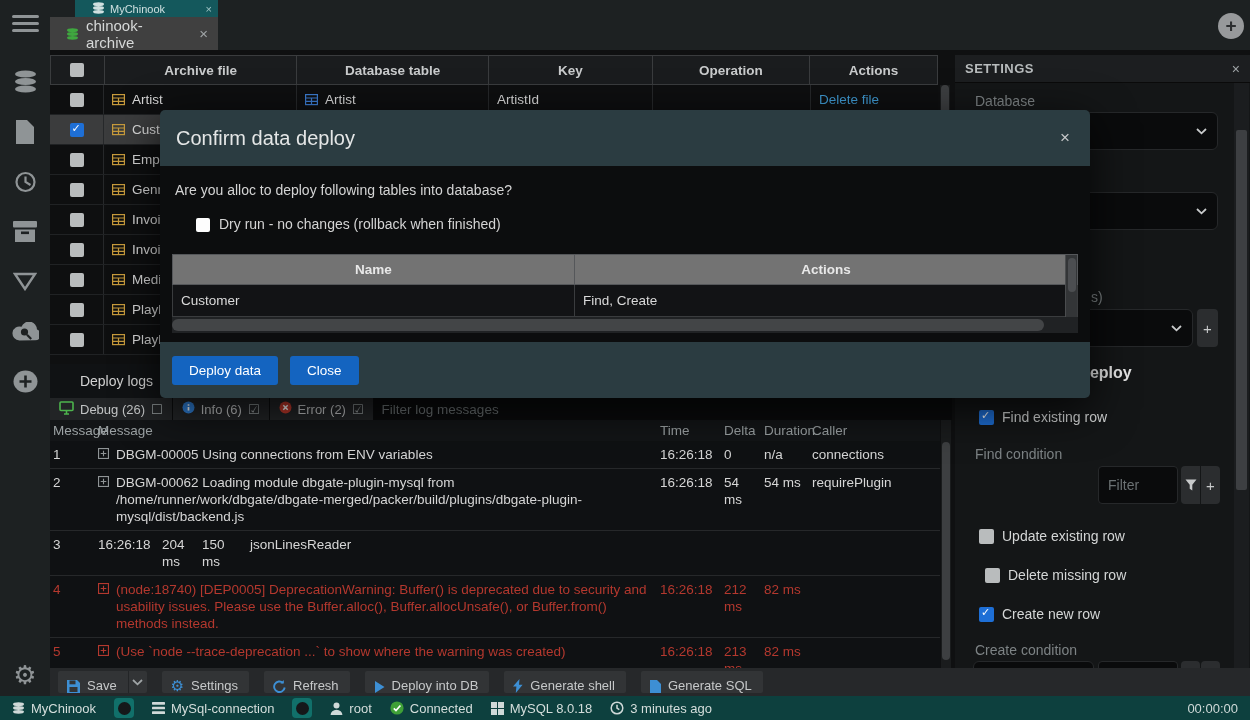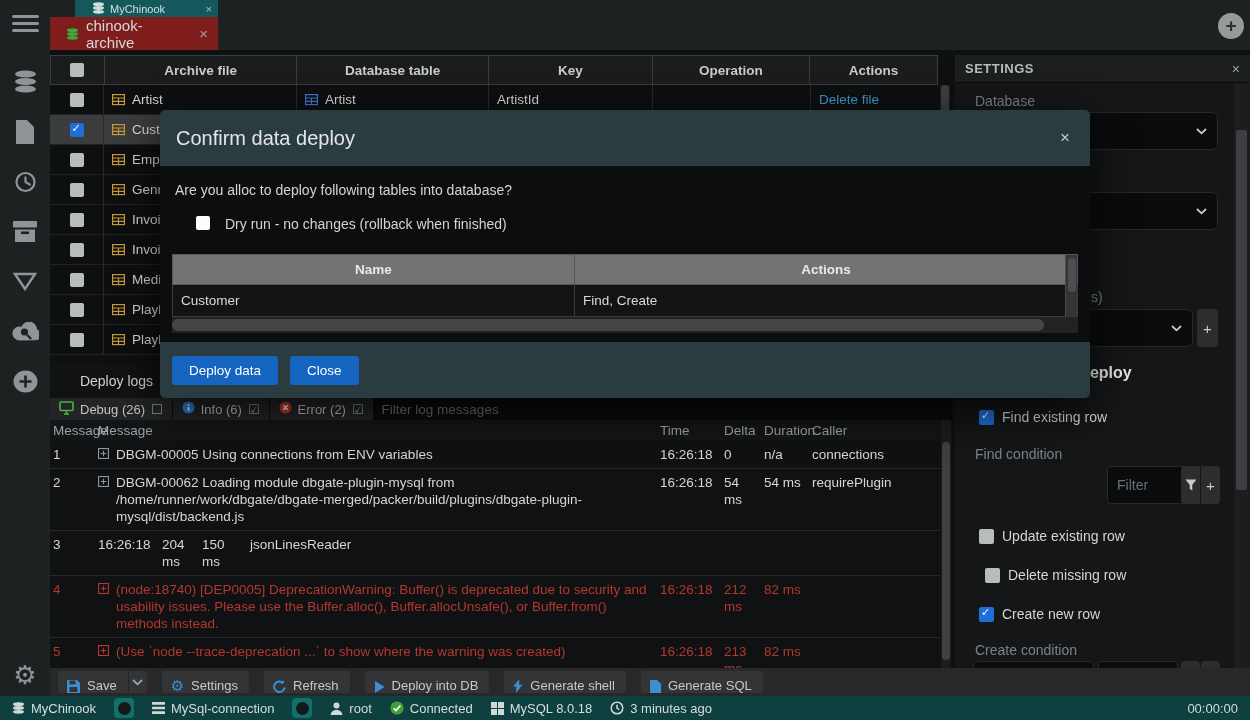--- a/index.html
+++ b/index.html
@@ -14,21 +14,21 @@
   .ric:first-child{margin-bottom:32px}
   .ric:last-child{margin-top:auto;margin-bottom:8px}
   .gearglyph{font-size:26px;line-height:26px}
   .ticon .gearglyph{font-size:15px;line-height:15px}
 
   
   .tabbar{position:absolute;left:50px;top:0;width:1200px;height:50px;background:#1d2122;z-index:2}
   .groupstrip{position:absolute;left:25px;top:0;width:143px;height:17px;background:#14585c;
               display:flex;align-items:center;gap:5px;padding:0 6px 0 17px;font-size:11px;color:#cfe0e0}
   .groupstrip .gx{margin-left:auto;color:#9fc4c4;font-size:11px}
-  .tab-active{position:absolute;left:0;top:17px;width:168px;height:33px;background:#7f1d1d;
+  .tab-active{position:absolute;left:0;top:17px;width:168px;height:33px;background:#404040;
               display:flex;align-items:center;gap:7px;padding:0 10px 0 16px;font-size:15px;color:#d6d8d8}
   .tab-active .dbi{color:#3fa83f;display:flex}
   .tab-active .tx{color:#9fa4a6;margin-left:4px}
   .plus-tab{position:absolute;right:6px;top:13px;width:26px;height:26px;border-radius:50%;background:#97999b;
             color:#2c2e30;font-size:19px;font-weight:bold;display:flex;align-items:center;justify-content:center}
 
   
   .atable{position:absolute;left:50px;top:55px;width:888px;z-index:1}
   .hrow{display:flex;height:30px;background:#1a1c1e;border:1px solid #3a3c3e;
         font-weight:bold;color:#c9cbcc}
@@ -122,21 +122,21 @@
   .timer{margin-left:auto;color:#cfd9d8}
 
   
   .modal{position:absolute;left:160px;top:110px;width:930px;height:288px;background:#0c0d0e;border-radius:5px;
          box-shadow:0 12px 45px rgba(0,0,0,.75);z-index:50;overflow:hidden}
   .mhdr{height:56px;background:#2b3c41;display:flex;align-items:center;justify-content:space-between;
         padding:0 16px;font-size:20px;color:#e4e6e6}
   .mhdr .mx{font-size:17px;color:#c6c8c9;padding-right:4px}
   .mbody{position:relative;height:176px}
   .mquestion{position:absolute;left:15px;top:16px;font-size:14px;color:#d4d4d4}
-  .mdry{position:absolute;left:36px;top:50px;display:flex;align-items:flex-start;gap:15px;font-size:14px;color:#d4d4d4}
+  .mdry{position:absolute;left:36px;top:50px;display:flex;align-items:flex-end;gap:9px;font-size:14px;color:#d4d4d4}
   .mtable{position:absolute;left:12px;top:88px;width:906px}
   .mthead{display:flex;height:31px;background:#737373;border:1px solid #55575a;font-weight:bold;color:#e8e8e8}
   .mthead .mc1{width:402px;border-right:1px solid #55575a;display:flex;align-items:center;justify-content:center}
   .mthead .mc2{flex:1;display:flex;align-items:center;justify-content:center}
   .mtrow{display:flex;height:32px;background:#121315;border:1px solid #3a3c3e;border-top:0;color:#dadada}
   .mtrow .mc1{width:402px;border-right:1px solid #3a3c3e;display:flex;align-items:center;padding-left:8px}
   .mtrow .mc2{flex:1;display:flex;align-items:center;padding-left:8px}
   .mvsb{position:absolute;right:0;top:0;width:12px;height:63px;background:#333537;border-left:1px solid #4a4c4e}
   .mvsb .thumb{position:absolute;left:2px;top:3px;width:8px;height:34px;background:#4c4e51;border-radius:4px}
   .mhsb{height:16px;background:#202224;position:relative}
@@ -668,21 +668,21 @@
         </span>
     </div>
     <div class="sbtn" style="left:242px;top:254px;width:21px">+</div>
     <div class="sheading" style="left:78px;top:309px">Rows deploy</div>
 
     <div class="scheck" style="left:24px;top:354px">
       <span class="cb big checked"></span>
       <span>Find existing row</span>
     </div>
     <div class="slabel" style="left:20px;top:391px">Find condition</div>
-    <input class="sinput" style="left: 143px; top: 411px; width: 80px; margin-left: 9px;" placeholder="Filter">
+    <input class="sinput" style="left: 143px; top: 411px; width: 80px;" placeholder="Filter">
     <div class="sbtn" style="left:226px;top:411px;width:19px;border-radius:4px 0 0 4px">
         <span><svg width="12" height="12" viewBox="0 0 12 12" fill="currentColor">
             <path d="M0.5 0.5h11L7.3 5.8v5.7l-2.6-1.8V5.8z"></path>
           </svg></span>
       </div>
     <div class="sbtn" style="left:246px;top:411px;width:19px;border-radius:0 4px 4px 0">+</div>
 
     <div class="scheck" style="left:24px;top:473px">
       <span class="cb big"></span>
       <span>Update existing row</span>

